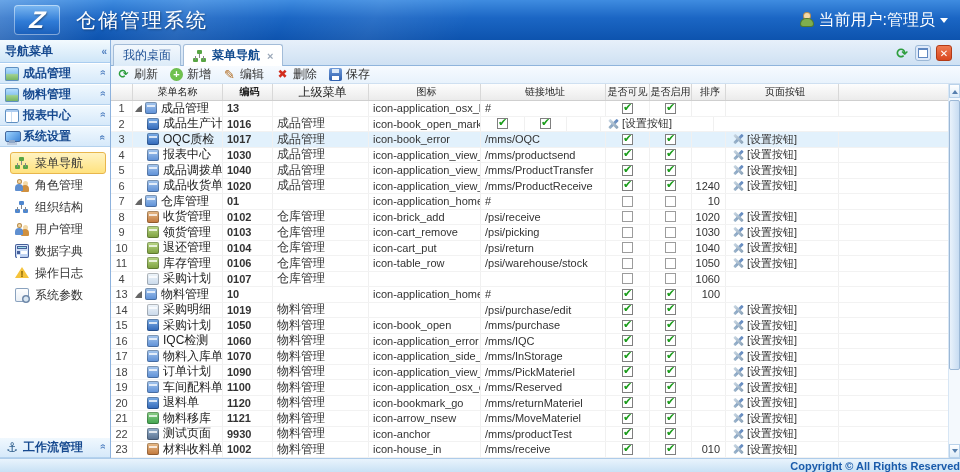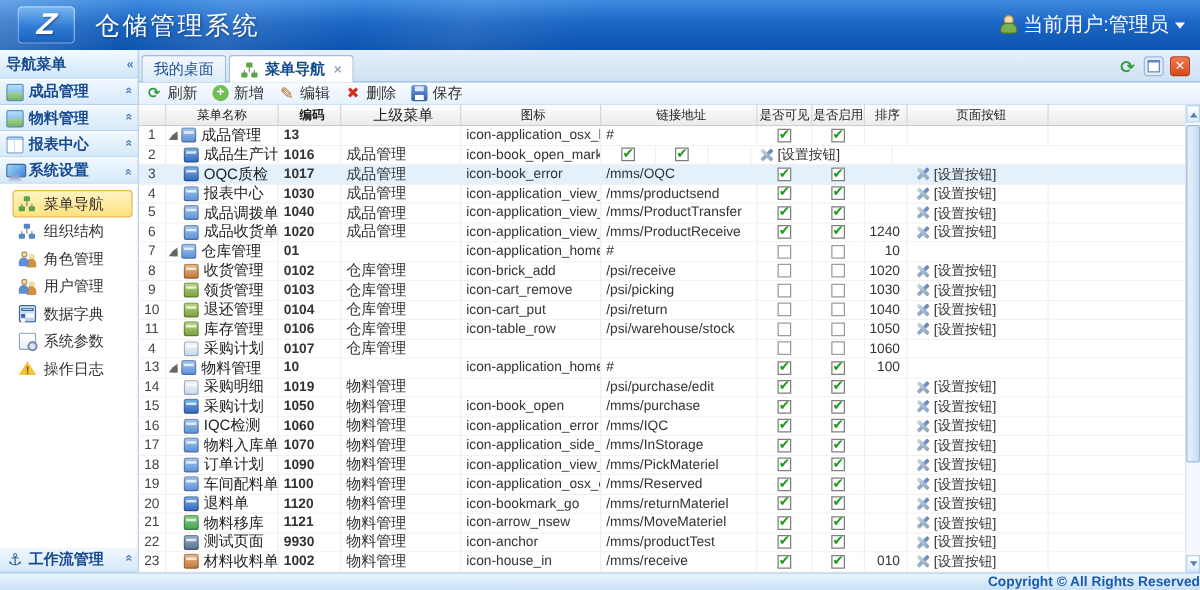--- a/index.html
+++ b/index.html
@@ -179,42 +179,42 @@
           <span class="t">系统设置</span>
           <span class="chev" style="transform: rotate(90deg);">«</span>
         </div>
       </div>
     <div class="submenu" id="side-submenu">
         <div class="sub-item selected">
           <span class="ic ic-org"></span>
           <span>菜单导航</span>
         </div>
         <div class="sub-item">
+          <span class="ic ic-people"></span>
+          <span>角色管理</span>
+        </div>
+        <div class="sub-item">
           <span class="ic ic-org blue"></span>
           <span>组织结构</span>
-        </div>
-        <div class="sub-item">
-          <span class="ic ic-people"></span>
-          <span>角色管理</span>
         </div>
         <div class="sub-item">
           <span class="ic ic-people"></span>
           <span>用户管理</span>
         </div>
         <div class="sub-item">
           <span class="ic ic-calc"></span>
           <span>数据字典</span>
         </div>
         <div class="sub-item">
+          <span class="ic ic-warn"></span>
+          <span>操作日志</span>
+        </div>
+        <div class="sub-item">
           <span class="ic ic-gearpage"></span>
           <span>系统参数</span>
-        </div>
-        <div class="sub-item">
-          <span class="ic ic-warn"></span>
-          <span>操作日志</span>
         </div>
       </div>
     <div class="side-spacer"></div>
     <div id="side-bottom">
         <div class="acc">
           <span class="ic ic-anchor">⚓</span>
           <span class="t">工作流管理</span>
           <span class="chev" style="transform: rotate(-90deg);">»</span>
         </div>
       </div>

